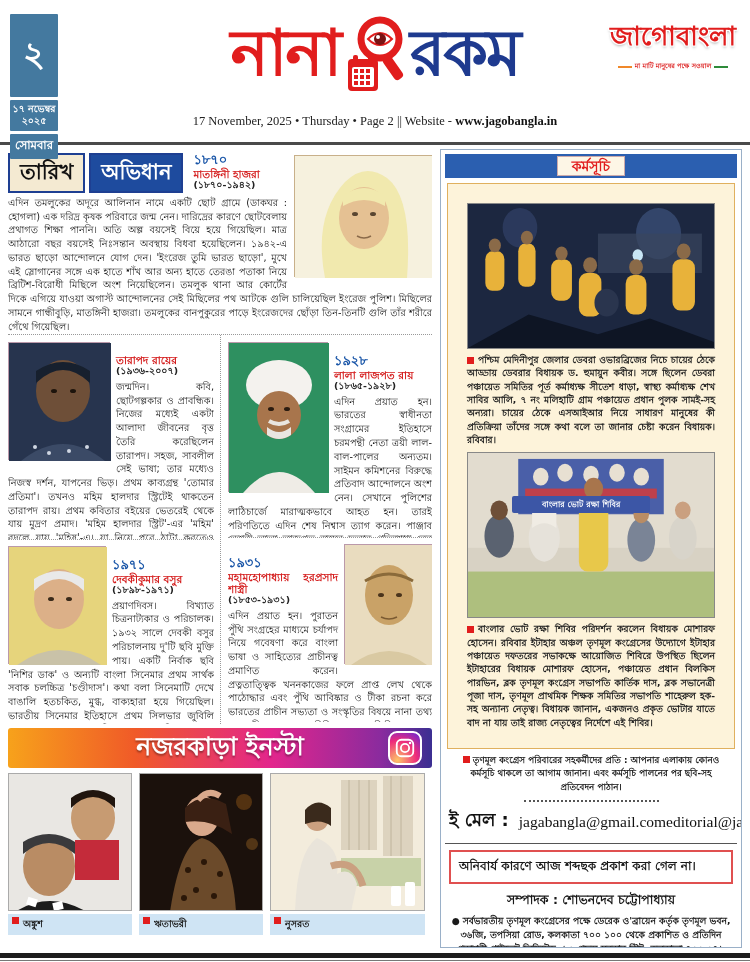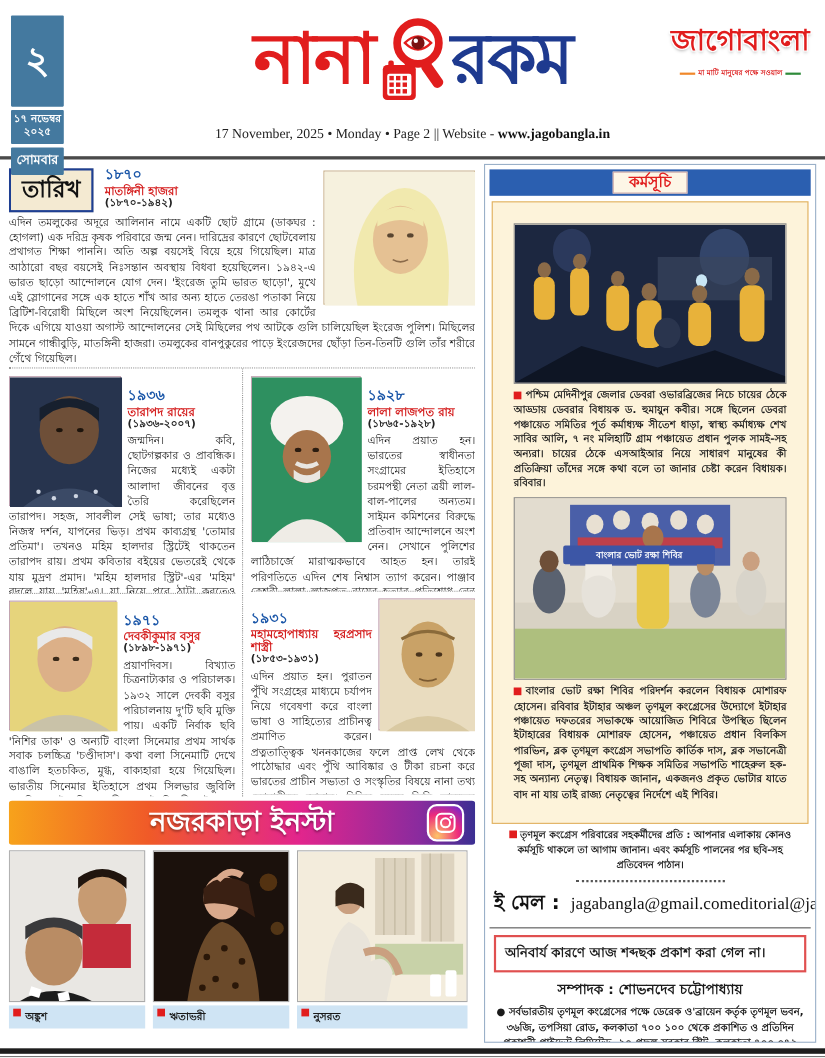--- a/index.html
+++ b/index.html
@@ -142,21 +142,21 @@
             <circle cx="36" cy="24" r="19" fill="#fff" stroke="#e11d1d" stroke-width="7"></circle>
             <path d="M24 24 Q36 12 48 24 Q36 36 24 24 Z" fill="#fff" stroke="#e11d1d" stroke-width="2"></path>
             <circle cx="36" cy="24" r="6" fill="#7a1313"></circle>
             <circle cx="34" cy="22" r="2" fill="#fff"></circle>
             <rect x="44" y="40" width="10" height="26" rx="4" fill="#e11d1d" transform="rotate(-35 49 53)"></rect>
           </svg>
         </span>
         <span class="t2">রকম</span>
       </div>
       <div class="dateline">
-        <span>17 November, 2025 • Monday • Page 2 || Website - </span><b><a style="color:#111;text-decoration:none;cursor:pointer;">www.jagobangla.in</a></b>
+        <span>17 November, 2025 • Thursday • Page 2 || Website - </span><b><a style="color:#111;text-decoration:none;cursor:pointer;">www.jagobangla.in</a></b>
       </div>
     </div>
 
     <div class="logo">
       <div class="logo-text">জাগোবাংলা</div>
       <div class="logo-tag">
         <span class="dash dash-saffron"></span>
         <span class="tg">মা মাটি মানুষের পক্ষে সওয়াল</span>
         <span class="dash dash-green"></span>
       </div>
@@ -174,20 +174,21 @@
             <path d="M30 122 Q18 60 50 26 Q70 6 92 22 Q118 42 112 122 Z" fill="#f1e9ae"></path>
             <ellipse cx="69" cy="62" rx="25" ry="31" fill="#e5c193"></ellipse>
             <path d="M48 50 Q69 38 90 50 L90 40 Q69 24 48 40 Z" fill="#f1e9ae"></path>
             <ellipse cx="60" cy="58" rx="3" ry="2" fill="#5a4631"></ellipse>
             <ellipse cx="78" cy="58" rx="3" ry="2" fill="#5a4631"></ellipse>
             <path d="M62 80 Q69 84 76 80" stroke="#8a6a4a" stroke-width="1.5" fill="none"></path>
           </svg>
         </div>
         <div class="hd-boxes">
           <span class="boxlbl box1">তারিখ</span>
+          <span class="boxlbl box2">অভিধান</span>
           <span class="yearblock">
             <span class="yr">১৮৭০</span>
             <span class="nm">মাতঙ্গিনী হাজরা</span>
             <span class="ls">(১৮৭০-১৯৪২)</span>
           </span>
         </div>
         <p class="body">এদিন তমলুকের অদূরে আলিনান নামে একটি ছোট গ্রামে (ডাকঘর : হোগলা) এক দরিদ্র কৃষক পরিবারে জন্ম নেন। দারিদ্রের কারণে ছোটবেলায় প্রথাগত শিক্ষা পাননি। অতি অল্প বয়সেই বিয়ে হয়ে গিয়েছিল। মাত্র আঠারো বছর বয়সেই নিঃসন্তান অবস্থায় বিধবা হয়েছিলেন। ১৯৪২-এ ভারত ছাড়ো আন্দোলনে যোগ দেন। 'ইংরেজ তুমি ভারত ছাড়ো', মুখে এই স্লোগানের সঙ্গে এক হাতে শাঁখ আর অন্য হাতে তেরঙা পতাকা নিয়ে ব্রিটিশ-বিরোধী মিছিলে অংশ নিয়েছিলেন। তমলুক থানা আর কোর্টের দিকে এগিয়ে যাওয়া অগাস্ট আন্দোলনের সেই মিছিলের পথ আটকে গুলি চালিয়েছিল ইংরেজ পুলিশ। মিছিলের সামনে গান্ধীবুড়ি, মাতঙ্গিনী হাজরা। তমলুকের বানপুকুরের পাড়ে ইংরেজদের ছোঁড়া তিন-তিনটি গুলি তাঁর শরীরে গেঁথে গিয়েছিল।</p>
       </section>
 
       <div class="subcols">
@@ -205,21 +206,20 @@
                     <circle cx="26" cy="104" r="2"></circle>
                     <circle cx="40" cy="110" r="2"></circle>
                     <circle cx="60" cy="108" r="2"></circle>
                     <circle cx="78" cy="104" r="2"></circle>
                   </g>
                 <ellipse cx="45" cy="48" rx="3" ry="2" fill="#1d140c"></ellipse>
                 <ellipse cx="64" cy="48" rx="3" ry="2" fill="#1d140c"></ellipse>
               </svg>
             </span>
             <span class="yearblock">
-              <span class="yr">১৯৩৬</span>
               <span class="nm">তারাপদ রায়ের</span>
               <span class="ls">(১৯৩৬-২০০৭)</span>
             </span>
             <p class="body">জন্মদিন। কবি, ছোটগল্পকার ও প্রাবন্ধিক। নিজের মধ্যেই একটা আলাদা জীবনের বৃত্ত তৈরি করেছিলেন তারাপদ। সহজ, সাবলীল সেই ভাষা; তার মধ্যেও নিজস্ব দর্শন, যাপনের ভিড়। প্রথম কাব্যগ্রন্থ 'তোমার প্রতিমা'। তখনও মহিম হালদার স্ট্রিটেই থাকতেন তারাপদ রায়। প্রথম কবিতার বইয়ের ভেতরেই থেকে যায় মুদ্রণ প্রমাদ। 'মহিম হালদার স্ট্রিট'-এর 'মহিম' বদলে যায় 'মহিষ'-এ। যা নিয়ে পরে ঠাট্টা করতেও ছাড়েননি অনেকে। ভেতরে ভেতরে বেশ মজার মানুষ ছিলেন তিনি। তা না হলে অমন দুর্দান্ত রম্য রচনাগুলো লিখতে পারতেন! বন্ধুদের লেখা চিঠির ভেতরেও ভরে দিতেন মজার কথা। সেই লেখাও হয়ে উঠত পড়ার মতো। হাসির মধ্যেও কেমন একটা কাব্যময়তা ছড়িয়ে থাকত সেখানে। ছোটদের মন জয় করেছিলেন ডোডো তাতাইয়ের মতো চরিত্র সৃষ্টি করে।</p>
           </section>
 
           <section class="entry entry-sub entry-1971">
             <span class="img-l imgC">
               <svg viewBox="0 0 98 118" width="98" height="118" preserveAspectRatio="none">
                 <rect width="98" height="118" fill="#e6d47c"></rect>

